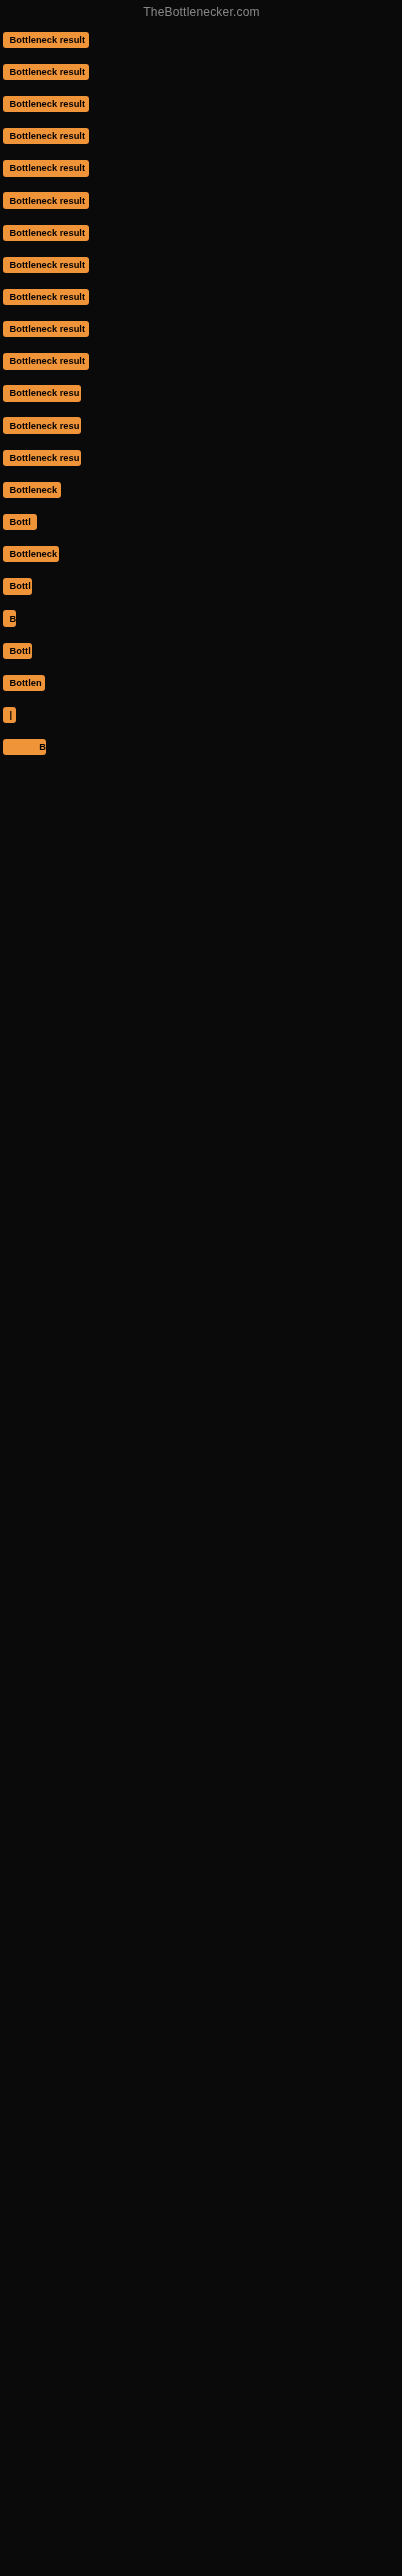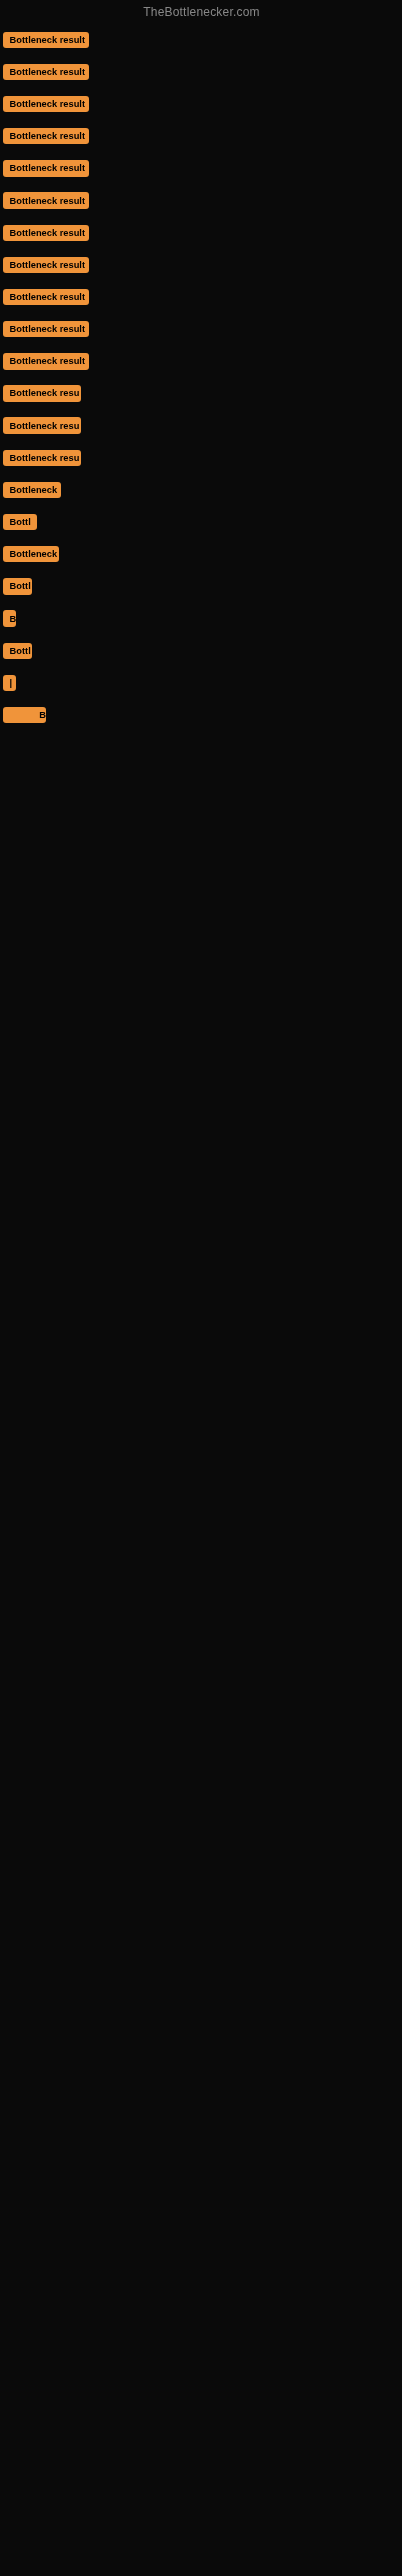--- a/index.html
+++ b/index.html
@@ -60,16 +60,17 @@
     <div class="row"><span class="bottleneck-badge" style="max-width: 86px;">Bottleneck result</span></div>
     <div class="row"><span class="bottleneck-badge" style="max-width: 78px;">Bottleneck resu</span></div>
     <div class="row"><span class="bottleneck-badge" style="max-width: 78px;">Bottleneck resu</span></div>
     <div class="row"><span class="bottleneck-badge" style="max-width: 78px;">Bottleneck resu</span></div>
     <div class="row"><span class="bottleneck-badge" style="max-width: 58px;">Bottleneck</span></div>
     <div class="row"><span class="bottleneck-badge" style="max-width: 37px;">Bottl</span></div>
     <div class="row"><span class="bottleneck-badge" style="max-width: 56px;">Bottleneck</span></div>
     <div class="row"><span class="bottleneck-badge" style="max-width: 29px;">Bottl</span></div>
     <div class="row"><span class="bottleneck-badge" style="max-width: 11.3px;">B</span></div>
     <div class="row"><span class="bottleneck-badge" style="max-width: 29px;">Bottl</span></div>
+    <div class="row"><span class="bottleneck-badge" style="max-width: 42px;">Bottlen</span></div>
     <div class="row"><span class="bottleneck-badge" style="max-width: 6.4px;">|</span></div>
     <div class="row"><span class="bottleneck-badge" style="max-width: 26px; padding-left: 36px;">Bott</span></div>
   </div>
 
 
 </body></html>

